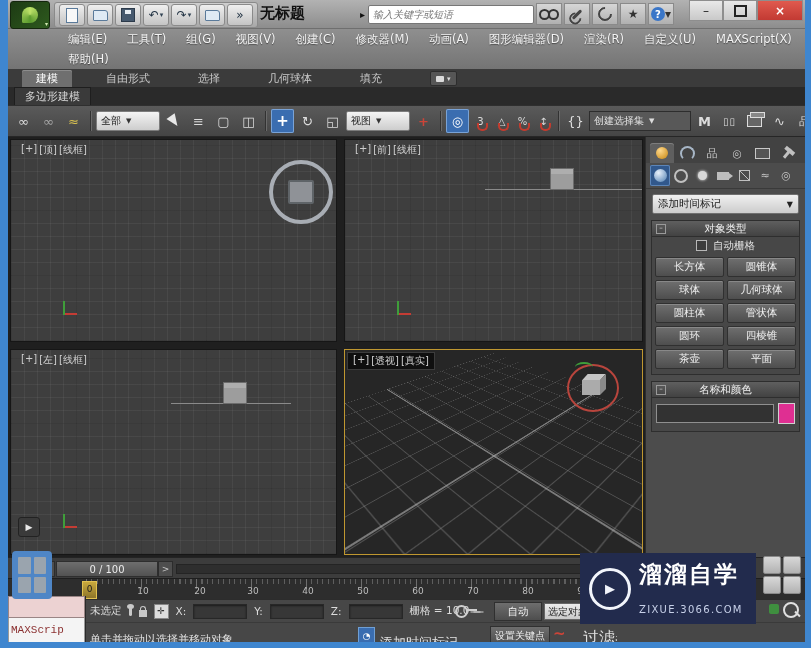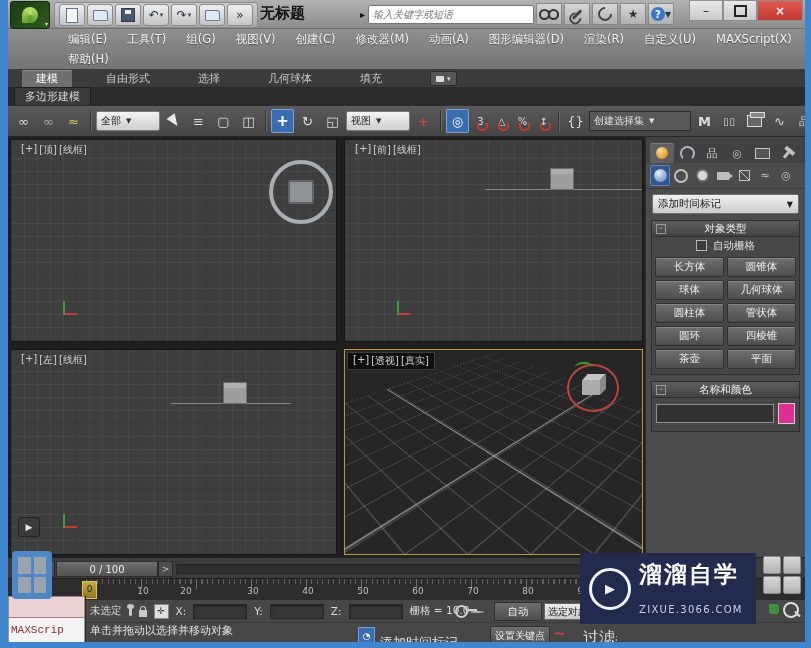--- a/index.html
+++ b/index.html
@@ -169,21 +169,21 @@
            border:1px solid #e2c251;font-size:9px;color:#1e1e1e;text-align:center;line-height:15px;}
   .statusrow{height:22px;background:#474747;border-top:1px solid #2c2c2c;position:relative;font-size:10.5px;color:#dcdcdc;
              display:flex;align-items:center;gap:7px;padding-left:82px;}
   .xyzfield{width:52px;height:13px;background:#373737;border:1px solid #272727;box-shadow:inset 0 1px 2px rgba(0,0,0,.5);}
   .lockic{width:8px;height:7px;background:#c9c9c9;position:relative;margin-top:4px;}
   .lockic::before{content:"";position:absolute;left:1px;top:-4px;width:4px;height:4px;border:1.5px solid #c9c9c9;border-bottom:none;border-radius:3px 3px 0 0;}
   .pinic{width:3px;height:9px;background:#c9c9c9;border-radius:2px;position:relative;}
   .pinic::before{content:"";position:absolute;left:-2px;top:-3px;width:7px;height:5px;border-radius:50%;background:#c9c9c9;}
   .xyzic{width:13px;height:13px;background:#dedede;border:1px solid #888;display:flex;align-items:center;justify-content:center;color:#333;font-size:9px;}
   .promptrow{height:24px;background:#474747;border-top:1px solid #3a3a3a;position:relative;font-size:11px;color:#e4e4e4;
-             display:flex;align-items:flex-start;padding-left:82px;}
+             display:flex;align-items:flex-end;padding-left:82px;}
   .keyic{position:absolute;left:447px;top:4px;width:22px;height:12px;}
   .keyic::before{content:"";position:absolute;left:0;top:1px;width:9px;height:9px;border:2px solid #cfcfcf;border-radius:50%;}
   .keyic::after{content:"";position:absolute;left:11px;top:5px;width:11px;height:2px;background:#cfcfcf;box-shadow:7px 2px 0 -0.5px #cfcfcf,4px 2px 0 -0.5px #cfcfcf;}
   .autokeybtn{position:absolute;left:486px;top:2px;width:46px;height:17px;background:linear-gradient(#6e6e6e,#4e4e4e);
               border:1px solid #303030;display:flex;align-items:center;justify-content:center;font-size:10.5px;color:#efefef;}
   .selsetdrop{position:absolute;left:536px;top:3px;width:50px;height:15px;background:linear-gradient(#ededed,#c9c9c9);
               border:1px solid #666;font-size:10px;color:#222;display:flex;align-items:center;padding:0 3px;overflow:hidden;white-space:nowrap;}
   .setkeybtn{position:absolute;left:482px;top:3px;width:58px;height:17px;background:linear-gradient(#6e6e6e,#4e4e4e);
              border:1px solid #303030;display:flex;align-items:center;justify-content:center;font-size:10px;color:#efefef;}
   .squig{position:absolute;left:545px;top:2px;color:#cc4438;font-size:15px;font-weight:bold;}
@@ -557,21 +557,21 @@
     <div class="scrubarr" style="left:150px">
           <span>&gt;</span>
         </div>
     <div class="scrubgroove"></div>
   </div>
 
   <div class="ruler">
     <div class="hatch"></div>
     <div class="hatch2"></div>
     <span class="tick" style="left:135px">10</span>
-    <span class="tick" style="left:178px">20</span>
+    <span class="tick" style="left:192px">20</span>
     <span class="tick" style="left:245px">30</span>
     <span class="tick" style="left:300px">40</span>
     <span class="tick" style="left:355px">50</span>
     <span class="tick" style="left:410px">60</span>
     <span class="tick" style="left:465px">70</span>
     <span class="tick" style="left:520px">80</span>
     <span class="tick" style="left:575px">90</span>
     <div class="thandle">0</div>
   </div>
 

